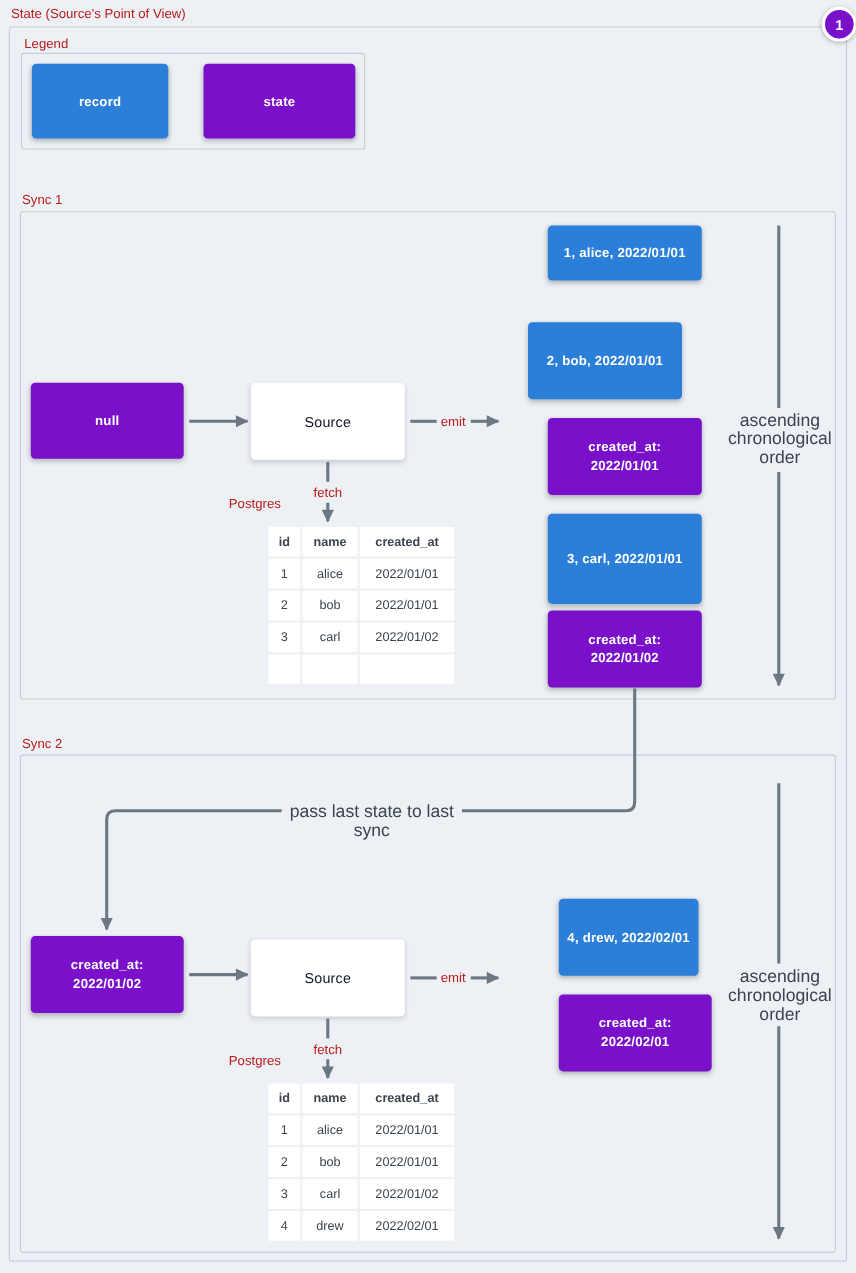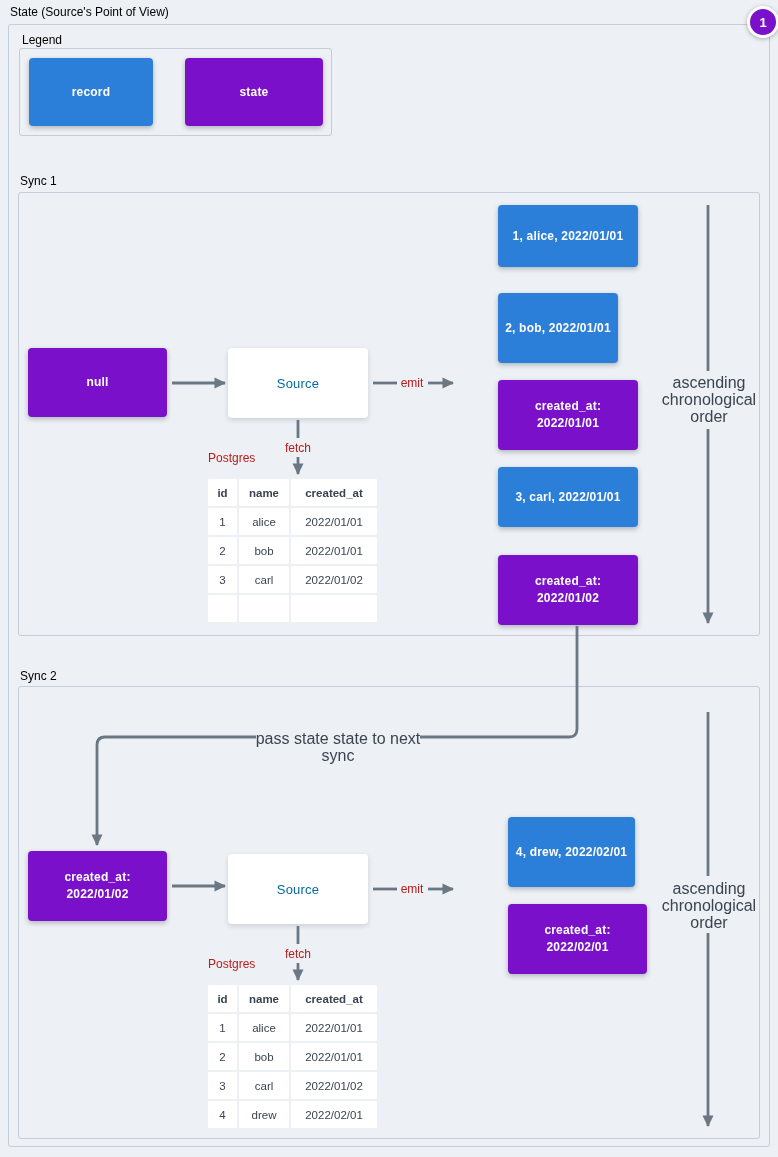--- a/index.html
+++ b/index.html
@@ -11,44 +11,44 @@
   html,body{margin:0;padding:0;background:var(--bg);}
   .canvas{
     position:relative;width:778px;height:1157px;background:var(--bg);
     font-family:"Liberation Sans", sans-serif;overflow:hidden;
   }
   .group-box{
     position:absolute;border:1px solid #C5CDD6;border-radius:3px;
     box-sizing:border-box;background:transparent;
   }
   .group-label{
-    position:absolute;font-size:12px;color:#000000;white-space:nowrap;
+    position:absolute;font-size:12px;color:#b91c1c;white-space:nowrap;
   }
   .node{
     position:absolute;border-radius:4px;display:flex;align-items:center;
     justify-content:center;text-align:center;color:#FFFFFF;font-size:12px;
     font-weight:700;letter-spacing:.2px;white-space:pre-line;line-height:17px;
     box-shadow:0 2px 5px rgba(30,40,55,.30);box-sizing:border-box;
   }
   .record{background:var(--record-blue);}
   .state{background:var(--state-purple);}
   .source{
-    background:#FFFFFF;color:#0369a1;font-weight:400;font-size:13px;
+    background:#FFFFFF;color:#0f172a;font-weight:400;font-size:13px;
     box-shadow:0 2px 5px rgba(30,40,55,.16);
   }
   .small-label{
     position:absolute;font-size:12px;color:#b91c1c;white-space:nowrap;
   }
   .center-label{
     position:absolute;font-size:16px;color:#3B444F;text-align:center;
     line-height:17px;white-space:pre-line;
   }
   .pgtable{
     position:absolute;display:grid;grid-template-columns:29px 50px 86px;
-    grid-auto-rows:27px;gap:2px;
+    grid-auto-rows:27px;gap:2px;margin-left:36px;
   }
   .cell{
     background:#FFFFFF;display:flex;align-items:center;justify-content:center;
     font-size:11.5px;color:#3B4450;border-radius:1px;
   }
   .cell.head{font-weight:700;}
   .badge{
     position:absolute;left:747px;top:6px;width:26px;height:26px;
     background:var(--state-purple);border:3px solid #FFFFFF;border-radius:50%;
     display:flex;align-items:center;justify-content:center;color:#FFFFFF;
@@ -96,33 +96,33 @@
     <div class="cell">bob</div>
     <div class="cell">2022/01/01</div>
     <div class="cell">3</div>
     <div class="cell">carl</div>
     <div class="cell">2022/01/02</div>
     <div class="cell"></div>
     <div class="cell"></div>
     <div class="cell"></div>
   </div>
 
-  <div class="node record" style="left:498px;top:205px;width:140px;height:62px;">1, alice, 2022/01/01</div>
-  <div class="node record" style="left:498px;top:293px;width:120px;height:70px;">2, bob, 2022/01/01</div>
+  <div class="node record" style="left:498px;top:205px;width:140px;height:50px;">1, alice, 2022/01/01</div>
+  <div class="node record" style="left:480px;top:293px;width:140px;height:70px;">2, bob, 2022/01/01</div>
   <div class="node state" style="left:498px;top:380px;width:140px;height:70px;">created_at:
 2022/01/01</div>
-  <div class="node record" style="left:498px;top:467px;width:140px;height:60px;">3, carl, 2022/01/01</div>
+  <div class="node record" style="left:498px;top:467px;width:140px;height:82px;">3, carl, 2022/01/01</div>
   <div class="node state" style="left:498px;top:555px;width:140px;height:70px;">created_at:
 2022/01/02</div>
 
   <div class="center-label" style="left:659px;top:374px;width:100px;">ascending
 chronological
 order</div>
 
-  <div class="center-label" style="left:255px;top:730px;width:166px;">pass state state to next sync</div>
+  <div class="center-label" style="left:255px;top:730px;width:166px;">pass last state to last sync</div>
 
   <div class="group-label" style="left:20px;top:669px;">Sync 2</div>
   <div class="group-box" style="left:18px;top:686px;width:742px;height:453px;"></div>
 
   <div class="node state" style="left:28px;top:851px;width:139px;height:70px;">created_at:
 2022/01/02</div>
   <div class="node source" style="left:228px;top:854px;width:140px;height:70px;">Source</div>
 
   <div class="small-label" style="left:397px;top:882px;width:30px;text-align:center;">emit</div>
   <div class="small-label" style="left:276px;top:947px;width:44px;text-align:center;">fetch</div>

